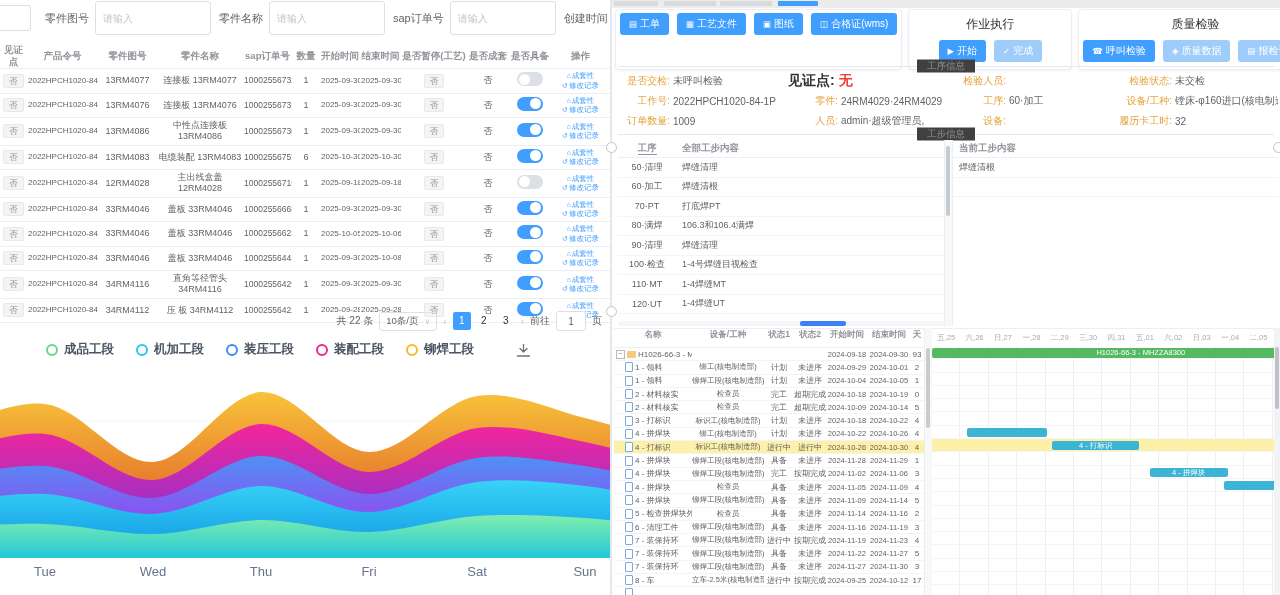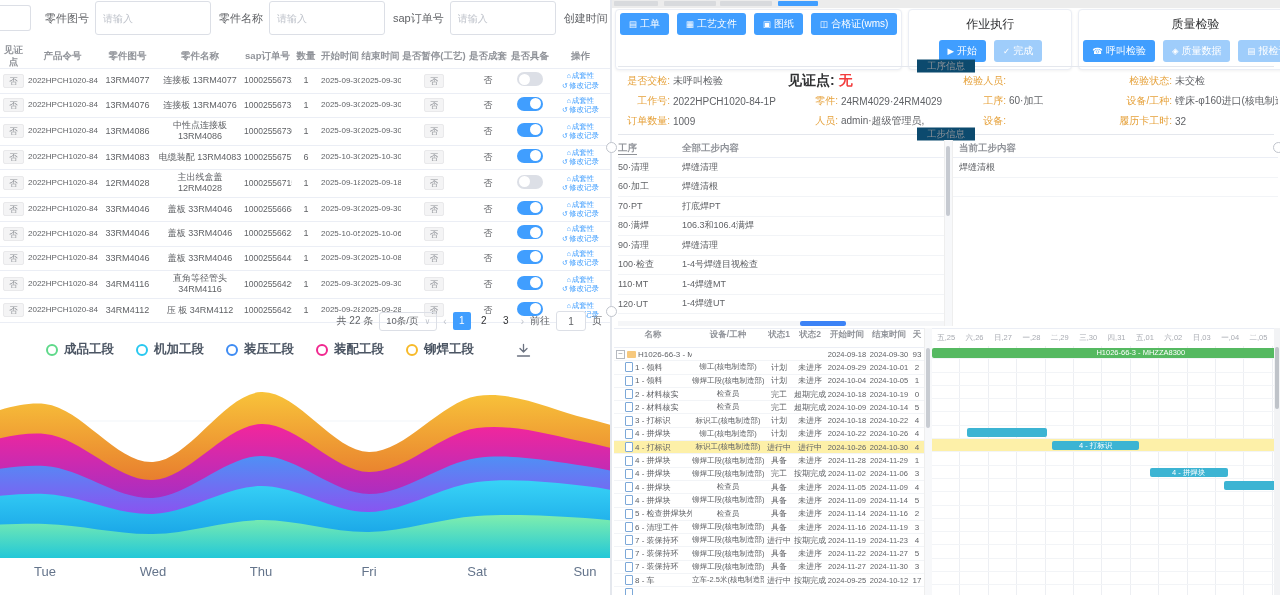--- a/index.html
+++ b/index.html
@@ -60,36 +60,36 @@
   .tabstub.active{background:#409eff}
   .cards{position:absolute;top:9px;left:3px;right:3px;display:flex;gap:6px}
   .card{background:#fff;border:1px solid #ebeef5;border-radius:4px;box-shadow:0 1px 3px rgba(0,0,0,.06);padding:3px 4px 7px;box-sizing:border-box}
   .card-title{text-align:center;font-size:12px;color:#303133;padding:3px 0 7px}
   .card-btns{display:flex;justify-content:center;gap:8px}
   .btn{display:inline-flex;align-items:center;gap:3px;background:#409eff;color:#fff;font-size:10px;padding:4px 9px;border-radius:3px;border:none;cursor:pointer;white-space:nowrap}
   .btn.light{background:#9fcdfb}
   .bi{font-size:8.5px}
   
   .sec-divider{position:absolute;left:6px;right:6px;height:1px;background:#e4e7ed}
-  .sec-label{position:absolute;left:50%;top:0;transform:translate(-50%,-50%);background:#0c4a6e;padding:0 10px;font-size:9.5px;color:#909399;white-space:nowrap}
+  .sec-label{position:absolute;left:50%;top:0;transform:translate(-50%,-50%);background:#404040;padding:0 10px;font-size:9.5px;color:#909399;white-space:nowrap}
   .info-grid{position:absolute;top:71px;left:8px;right:2px;display:grid;grid-template-columns:168px 162px 148px 1fr;grid-auto-rows:20px}
   .ig-cell{display:flex;align-items:center;font-size:10px;white-space:nowrap;overflow:hidden}
   .ig-label{color:#e6a23c;text-align:right;margin-right:3px;flex:none}
   .ig-cell:nth-child(4n+1) .ig-label{width:50px}
   .ig-cell:nth-child(4n+2) .ig-label{width:50px}
   .ig-cell:nth-child(4n+3) .ig-label{width:56px}
   .ig-cell:nth-child(4n+4) .ig-label{width:74px}
   .witness{font-size:14px;font-weight:bold;color:#303133}
   .witness .wv{color:#f23c3c;margin-left:4px}
   
   .worktables{position:absolute;top:140px;left:6px;right:2px;height:186px;display:flex}
   .ptable{width:326px;flex:none;overflow:hidden;position:relative}
   .pt-head{display:flex;height:17px;align-items:center;border-bottom:1px solid #ebeef5;color:#909399;font-weight:bold;font-size:9.5px}
   .pt-row{display:flex;align-items:center;height:18.5px;border-bottom:1px solid #f2f4f7;font-size:9px;color:#606266}
-  .pt-c1{width:58px;flex:none;}
+  .pt-c1{width:58px;flex:none;text-align:center}
   .pt-c2{flex:1;text-align:left;padding-left:6px;white-space:nowrap;overflow:hidden}
   .pt-head .pt-c1 span{border-bottom:1px solid #909399;padding-bottom:1px}
   .hscroll-track{position:absolute;bottom:0;left:0;right:0;height:5px;background:#f5f6f8}
   .hscroll-thumb{position:absolute;bottom:0;left:182px;width:46px;height:5px;background:#3b82f6;border-radius:2px;cursor:pointer}
   .vscroll{width:7px;flex:none;background:#f7f8fa;border-left:1px solid #eee;border-right:1px solid #eee;position:relative}
   .vthumb{position:absolute;top:6px;left:1px;width:4px;height:70px;background:#c6cad1;border-radius:2px;cursor:pointer}
   .stable{flex:1;overflow:hidden}
   .handle{position:absolute;width:9px;height:9px;border-radius:50%;background:#fff;border:1px solid #c0c4cc;z-index:5}
   
   .gantt{position:absolute;top:328px;left:2px;right:0;bottom:0;overflow:hidden}

